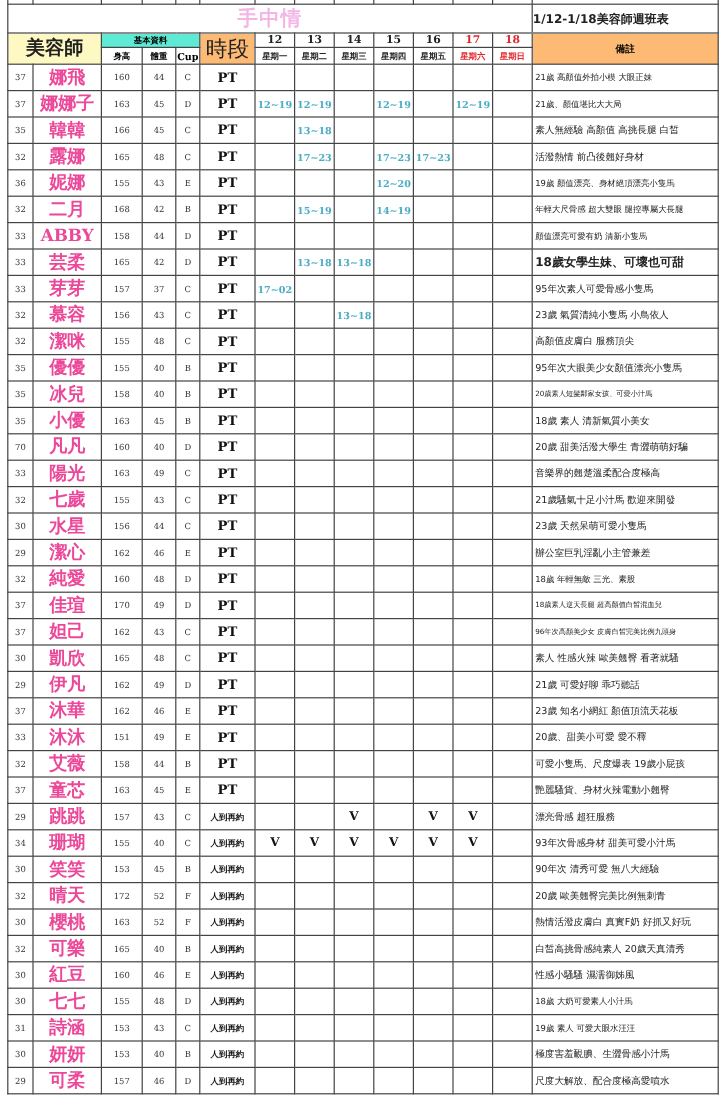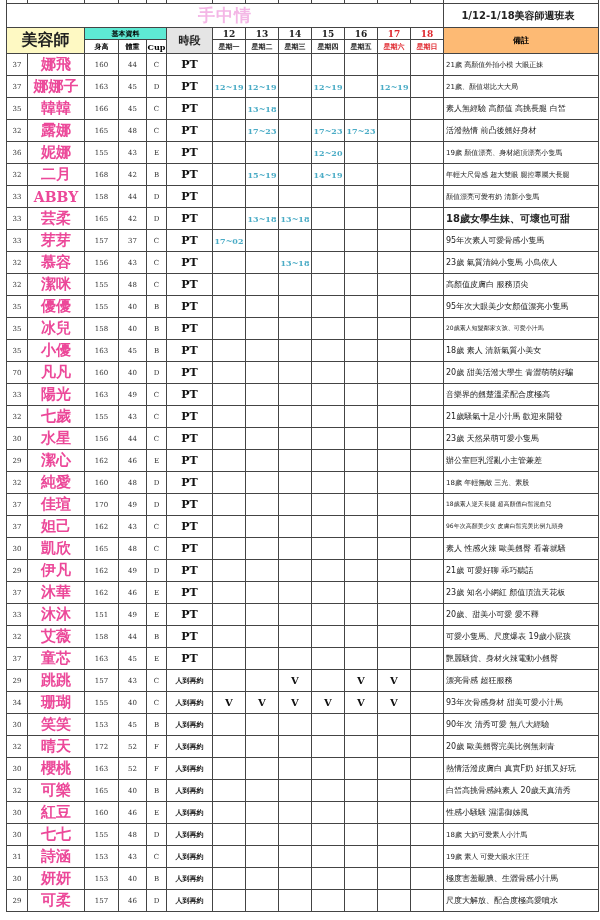--- a/index.html
+++ b/index.html
@@ -3,26 +3,26 @@
 <meta charset="utf-8">
 <style>
   html, body { margin:0; padding:0; background:#ffffff; }
   body { width:600px; height:920px; position:relative; overflow:hidden; font-family:"DejaVu Serif", serif; }
   .sheet { position:absolute; left:6px; top:0; width:591px; }
   table { border-collapse:collapse; table-layout:fixed; width:591px; }
   td { border:1px solid #444; padding:0; text-align:center; vertical-align:middle; overflow:hidden; white-space:nowrap; }
   .toprow td { height:3px; border-top:none; }
   .brand-row td { height:22px; }
   .brand { color:#f4b6e6; font-family:"DejaVu Sans", sans-serif; font-size:17px; font-weight:bold; letter-spacing:1px; border-right:none; }
-  .title-cell { text-align:center; padding-right:6px; font-size:10px; font-weight:bold; color:#222; font-family:"DejaVu Sans", sans-serif; }
+  .title-cell { text-align:left; padding-right:6px; font-size:10px; font-weight:bold; color:#222; font-family:"DejaVu Sans", sans-serif; }
   .h-stylist { background:#fef9c3; font-family:"DejaVu Sans", sans-serif; font-size:16px; font-weight:bold; color:#222; }
   .h-basic { background:#5eead4; font-size:7px; font-weight:bold; font-family:"DejaVu Sans", sans-serif; height:11px; }
   .h-sub { font-size:7px; font-weight:bold; font-family:"DejaVu Sans", sans-serif; height:13px; }
   .h-sub.cup { font-family:"DejaVu Serif", serif; font-size:8px; }
-  .h-slot { background:#e5e5e5; font-family:"DejaVu Sans", sans-serif; font-size:11px; font-weight:bold; color:#222; }
+  .h-slot { background:#fdba74; font-family:"DejaVu Sans", sans-serif; font-size:18px; font-weight:normal; color:#222; }
   .h-day { font-size:9px; font-weight:bold; height:11px; color:#222; }
   .h-wd { font-size:7px; font-weight:bold; font-family:"DejaVu Sans", sans-serif; color:#222; }
   .weekend { color:#e0282e;margin-top:28px; }
   .h-note { background:#fdba74; font-size:8px; font-weight:bold; font-family:Liberation Serif, serif; }
   tr.row td { height:21px; }
   .age { font-size:7px; color:#333; }
   .name { color:#ec4899; font-family:"DejaVu Sans", sans-serif; font-size:15px; font-weight:bold; }
   .name.latin { font-family:"DejaVu Serif", serif; font-size:14px; }
   .num { font-size:7px; color:#333; }
   .slot-pt { font-size:11px; font-weight:bold; color:#111; }

